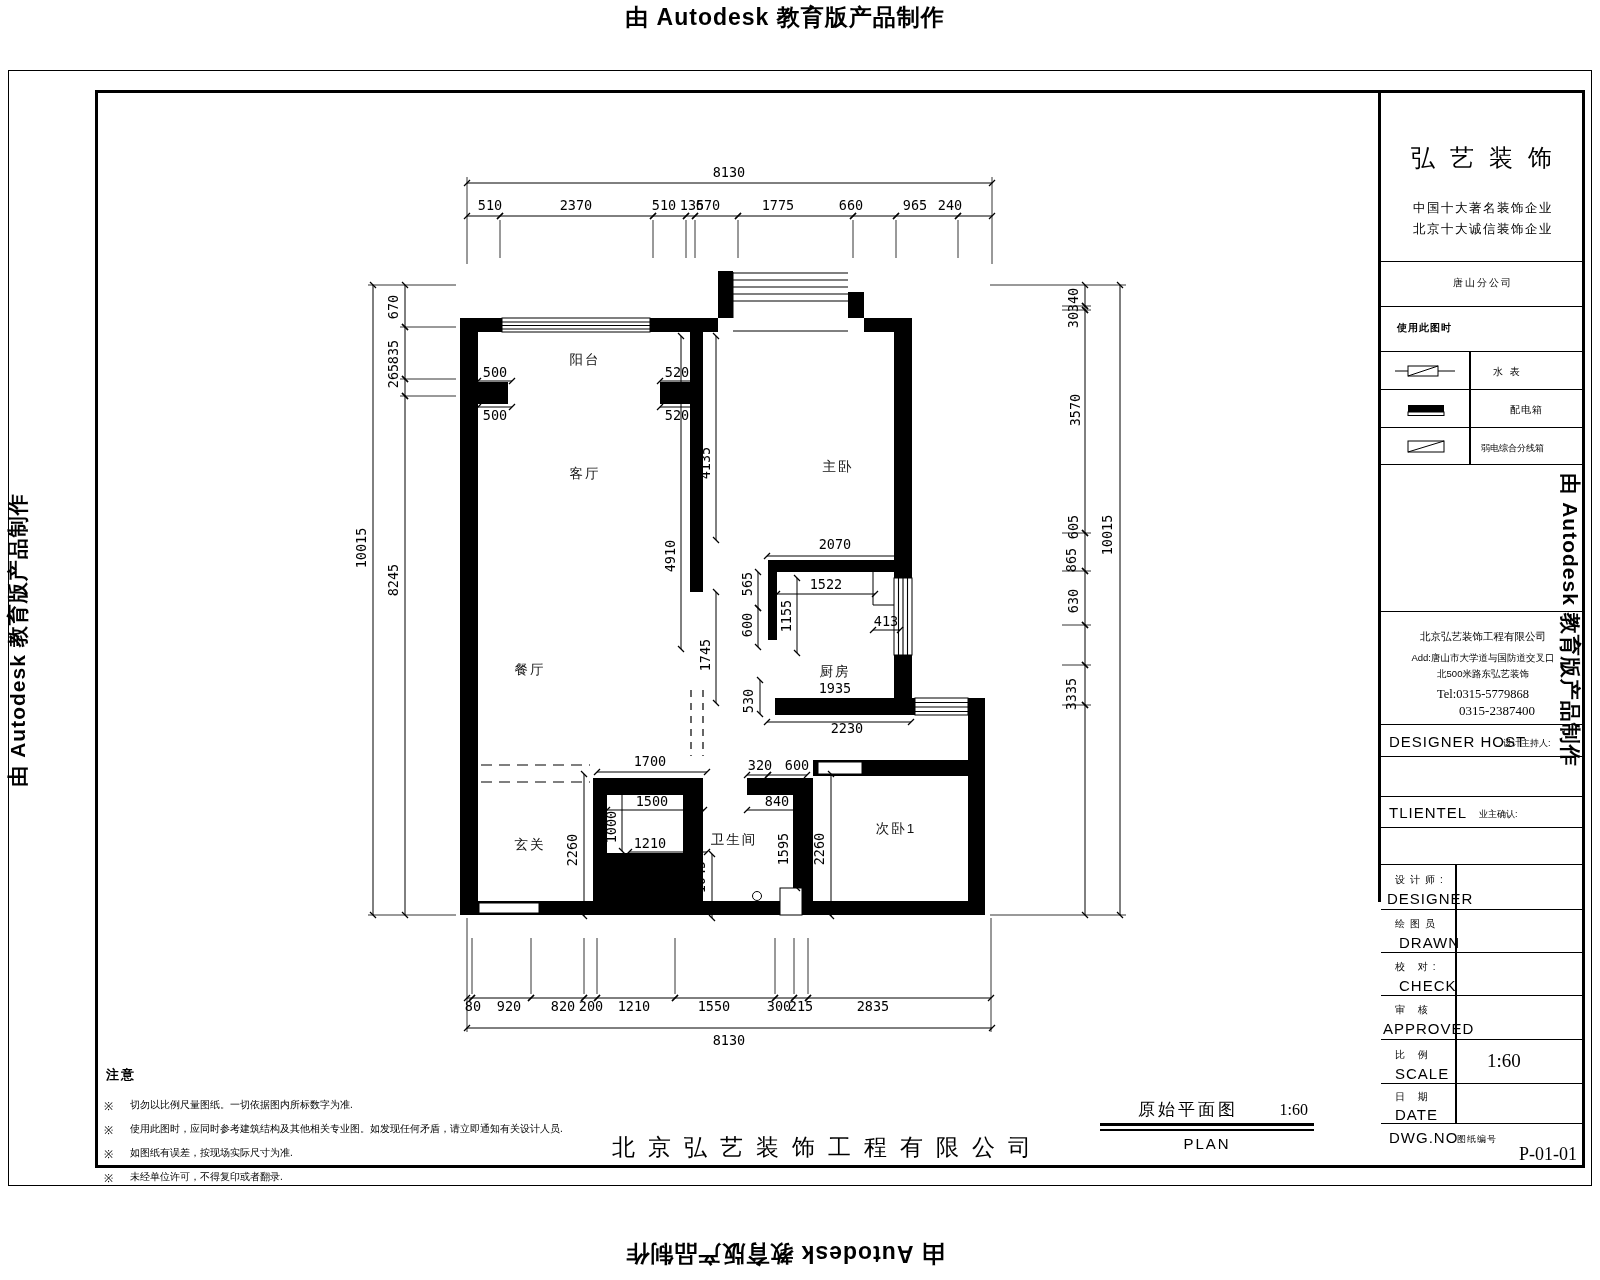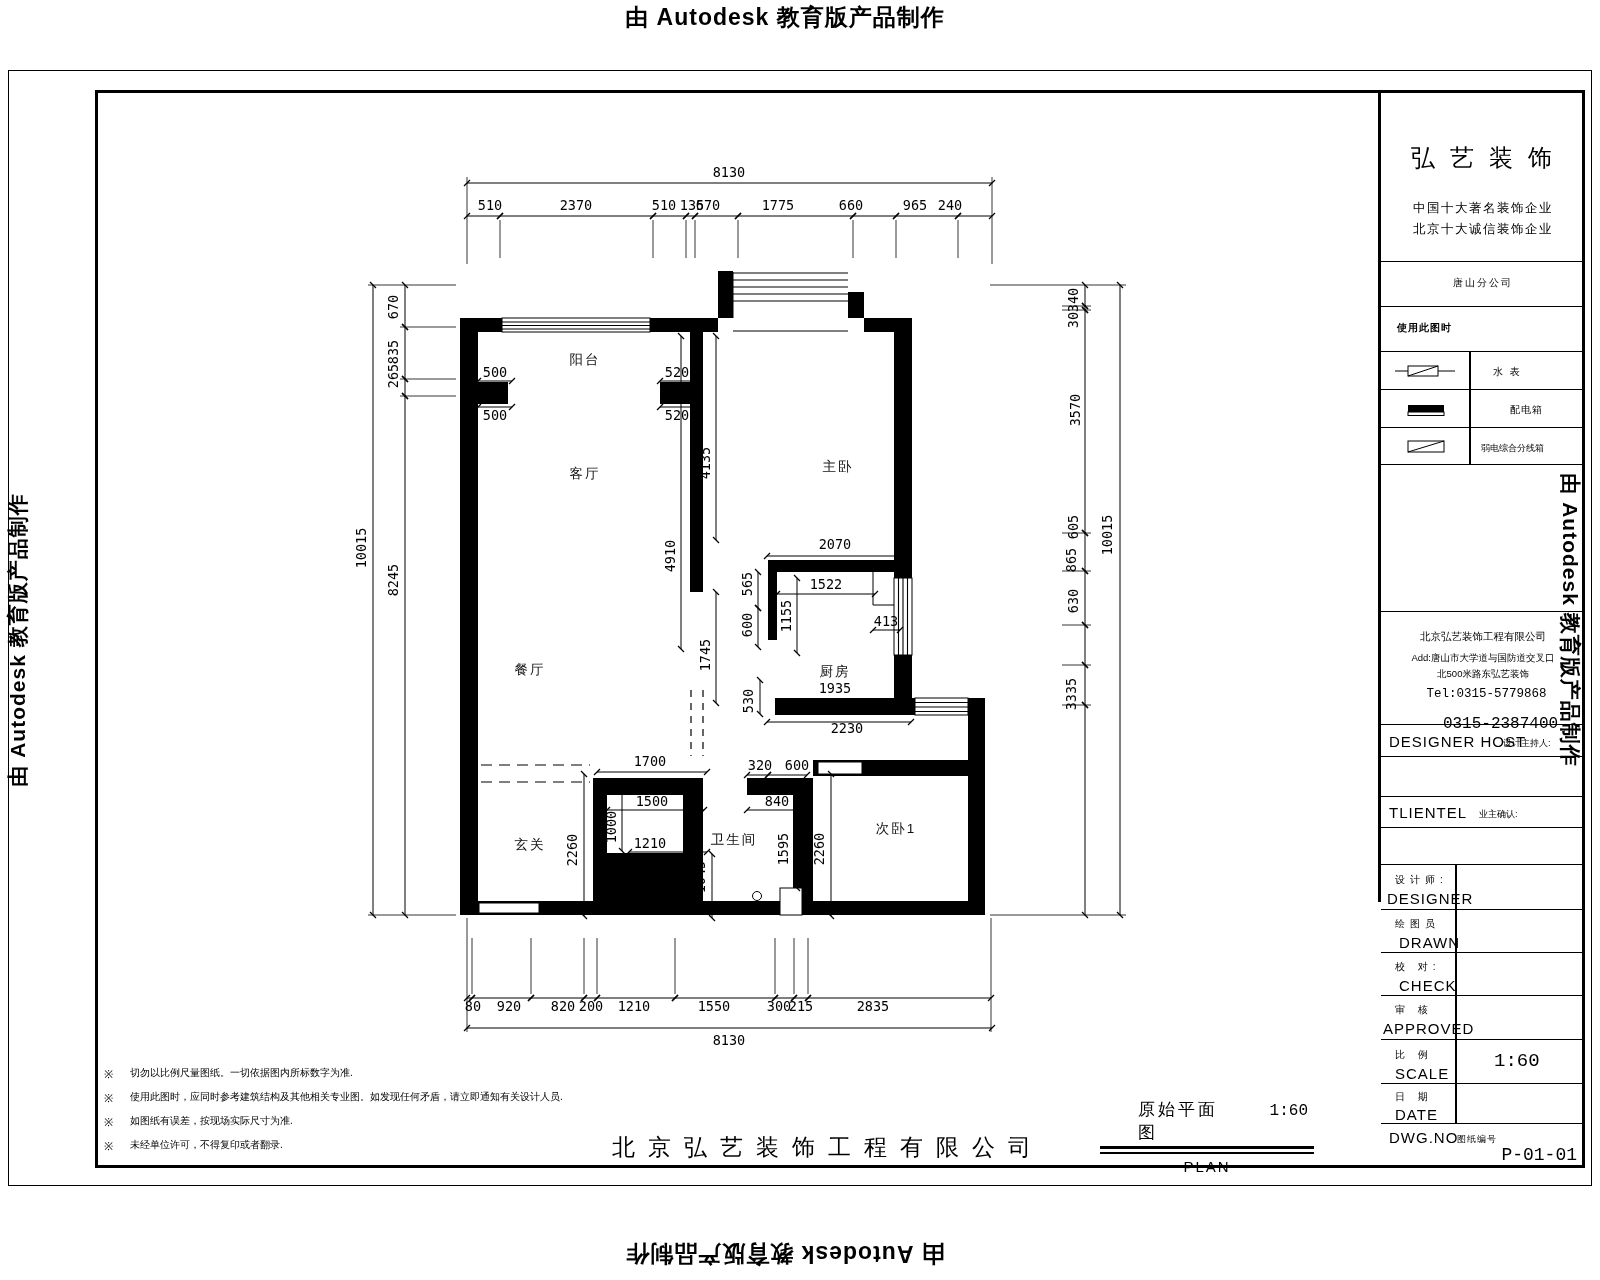--- a/index.html
+++ b/index.html
@@ -13,21 +13,21 @@
   .outer{left:8px;top:70px;width:1582px;height:1114px;border:1.5px solid #000;}
   .frame{left:95px;top:90px;width:1484px;height:1072px;border:3px solid #000;}
   
   .tb{left:1378px;top:90px;width:204px;height:812px;border-left:3px solid #000;}
   .tb-row{position:absolute;left:0;width:100%;border-bottom:1.5px solid #000;box-sizing:border-box;}
   .tb-logo{font-size:24px;letter-spacing:15px;text-align:center;padding-left:12px;}
   .tb-slogan{font-size:12.5px;letter-spacing:1.5px;text-align:center;}
   .sm{font-size:10px;}
   .zh-lab{font-size:10px;letter-spacing:5px;}
   .en-lab{font-size:15px;letter-spacing:1px;}
-  .mono{font-family:Liberation Mono, monospace;padding-left:7px;}
+  .mono{font-family:Liberation Serif, serif;}
   .vline{position:absolute;width:1.5px;background:#000;}
   
   .notes{left:104px;top:1066px;width:480px;font-size:10px;}
   .notes h4{margin:0 0 14px 2px;font-size:13px;letter-spacing:2px;}
   .note-it{display:flex;margin-bottom:9px;}
   .note-it .b{width:26px;font-size:11px;}
   
   .footer-co{left:612px;top:1132px;font-size:23px;letter-spacing:13px;white-space:nowrap;}
   .dtitle{left:1100px;top:1098px;width:214px;}
   .dtitle .r1{display:flex;justify-content:space-between;align-items:baseline;padding:0 6px 2px 38px;gap:32px;}
@@ -367,21 +367,21 @@
       </span>
       <span class="abs" style="left:100px;top:14px;font-size:9px;">弱电综合分线箱</span>
     </div>
     <div class="vline" style="left:88px;top:262px;height:113px;"></div>
     <div class="tb-row" style="top:375px;height:147px;"></div>
     <div class="tb-row" style="top:522px;height:113px;text-align:center;">
       <div style="font-size:10.5px;margin-top:18px;">北京弘艺装饰工程有限公司</div>
       <div style="font-size:9.5px;margin-top:8px;">Add:唐山市大学道与国防道交叉口</div>
       <div style="font-size:9.5px;margin-top:3px;">北500米路东弘艺装饰</div>
       <div class="mono" style="font-size:12.5px;margin-top:6px;">Tel:0315-5779868</div>
-      <div class="mono" style="font-size:16px;margin-top:14px;margin-left:28px;">0315-2387400</div>
+      <div class="mono" style="font-size:13px;margin-top:1px;margin-left:28px;">0315-2387400</div>
     </div>
     <div class="tb-row" style="top:635px;height:32px;">
       <span class="en-lab" style="position:absolute;left:8px;top:8px;">DESIGNER HOST</span>
       <span style="position:absolute;left:122px;top:12px;font-size:9px;">设计主持人:</span>
     </div>
     <div class="tb-row" style="top:667px;height:40px;"></div>
     <div class="tb-row" style="top:707px;height:31px;">
       <span class="en-lab" style="position:absolute;left:8px;top:7px;">TLIENTEL</span>
       <span style="position:absolute;left:98px;top:11px;font-size:9px;">业主确认:</span>
     </div>
@@ -419,20 +419,21 @@
     </div>
     <div class="vline" style="left:74px;top:775px;height:259px;"></div>
     <div class="tb-row" style="top:1034px;height:41px;border-bottom:none;">
       <span class="en-lab" style="position:absolute;left:8px;top:5px;">DWG.NO</span>
       <span style="position:absolute;left:76px;top:9px;font-size:9px;letter-spacing:1px;">图纸编号</span>
       <span class="mono" style="position:absolute;right:8px;bottom:0px;font-size:18px;text-align:right;">P-01-01</span>
     </div>
   </div>
 
   <div class="abs notes">
+    <h4>注意</h4>
     <div class="note-it">
       <span class="b">※</span>
       <span>切勿以比例尺量图纸。一切依据图内所标数字为准.</span>
     </div>
     <div class="note-it">
       <span class="b">※</span>
       <span>使用此图时，应同时参考建筑结构及其他相关专业图。如发现任何矛盾，请立即通知有关设计人员.</span>
     </div>
     <div class="note-it">
       <span class="b">※</span>

